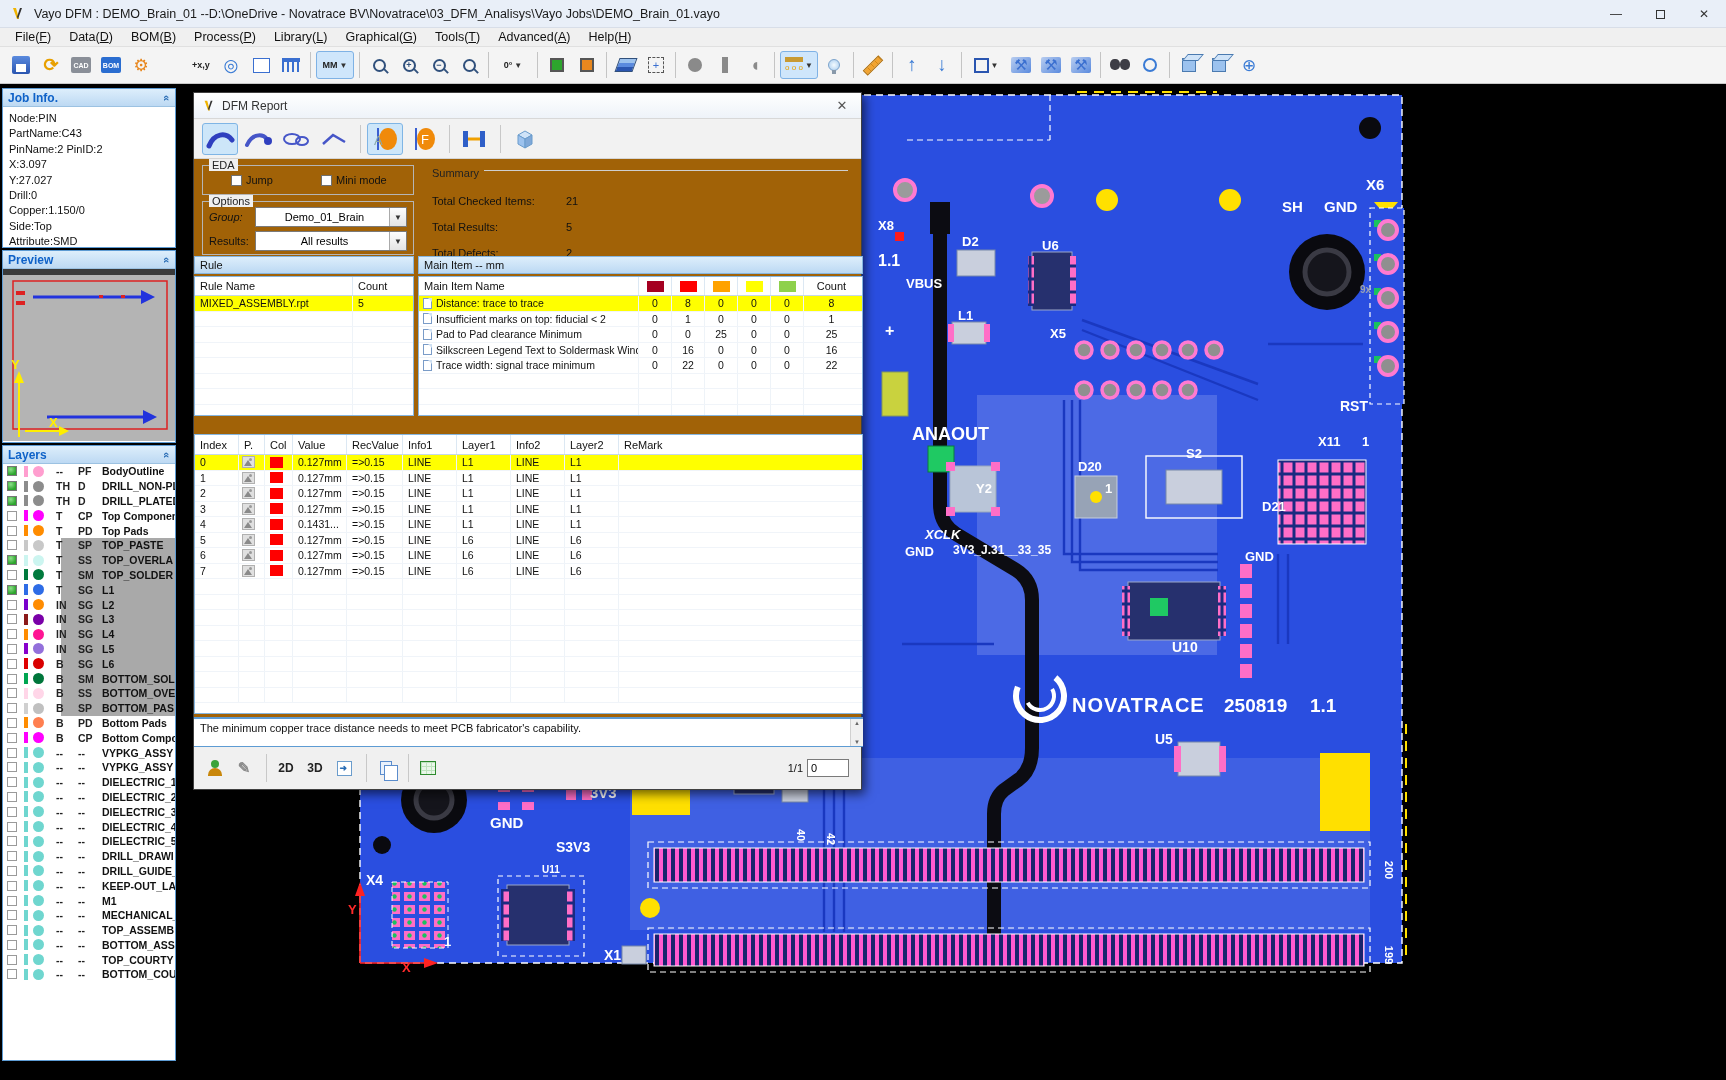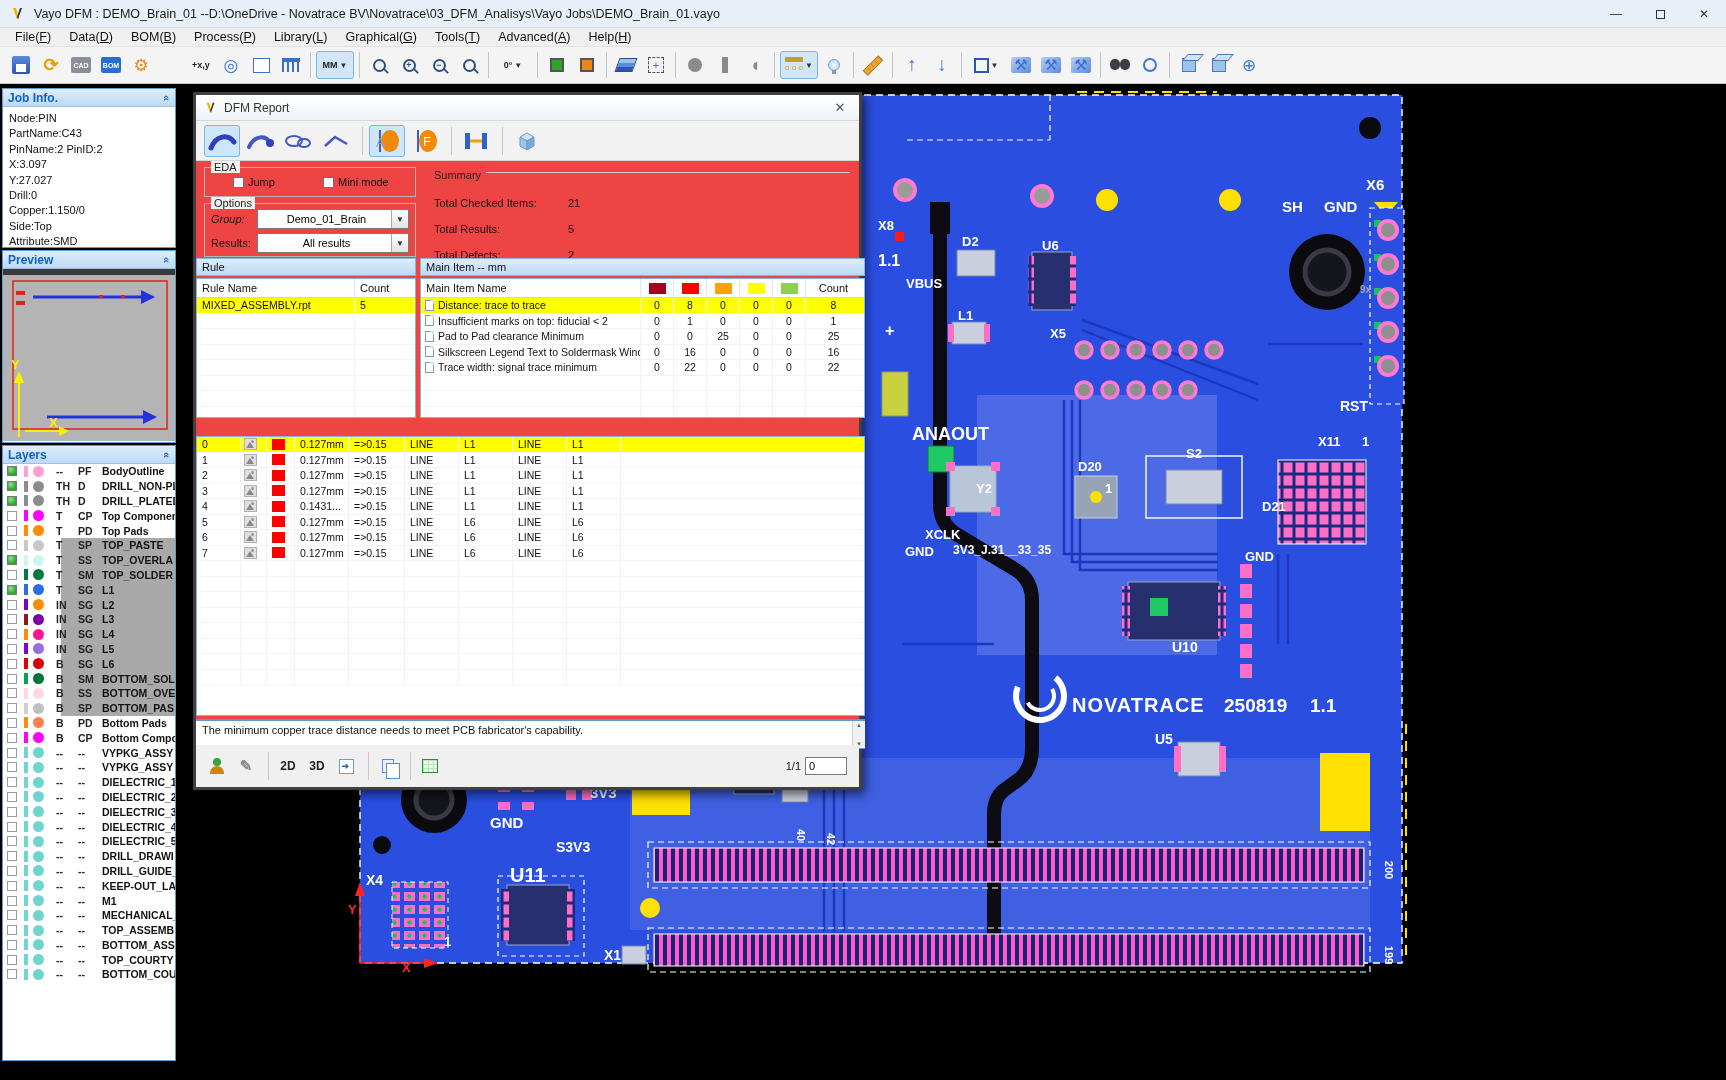--- a/index.html
+++ b/index.html
@@ -108,21 +108,21 @@
   .lrow.gsel .selbg { position:absolute; left:58px; right:0; top:0; bottom:0; background:#a9a9a9; }
   .lrow > * { position:relative; }
 
   
   #pcb { position:absolute; left:178px; top:84px; width:1548px; height:996px; background:#000; }
   #pcb svg { position:absolute; left:0; top:0; }
   .pcb-label { position:absolute; color:#fff; font-weight:bold; white-space:nowrap; z-index:5; }
 
   
   #dlg { position:absolute; left:193px; top:92px; width:669px; height:698px;
-    background:#ef4444; border:3px solid #404040; box-shadow:3px 4px 10px rgba(0,0,0,.6); z-index:20; }
+    background:#a16207; border:1px solid #404040; box-shadow:3px 4px 10px rgba(0,0,0,.6); z-index:20; }
   #dlg-title { position:absolute; left:0; top:0; width:100%; height:26px;
     background:linear-gradient(#ffffff,#eef3f9); border-bottom:1px solid #d8d8d8;
     display:flex; align-items:center; padding:0 8px; }
   #dlg-title .txt { font-size:12px; color:#333; margin-left:6px; flex:1; }
   #dlg-close { width:22px; height:18px; display:flex; align-items:center; justify-content:center;
     color:#555; font-size:13px; }
   #dlg-toolbar { position:absolute; left:0; top:26px; width:100%; height:40px; background:#f2f2f2;
     border-bottom:1px solid #d5d5d5; display:flex; align-items:center; padding-left:8px; }
   .dtb { width:36px; height:32px; display:flex; align-items:center; justify-content:center;
     border:1px solid transparent; border-radius:3px; margin-right:2px; flex:none; }
@@ -885,35 +885,35 @@
         <div class="pcb-label" style="left: 1182px; top: 200px; font-size: 10px; color: rgb(154, 163, 181);">9x</div>
         <div class="pcb-label" style="left: 1162px; top: 314px; font-size: 14px;">RST</div>
         <div class="pcb-label" style="left: 1140px; top: 350px; font-size: 13px;">X11</div>
         <div class="pcb-label" style="left: 1184px; top: 350px; font-size: 13px;">1</div>
         <div class="pcb-label" style="left: 1008px; top: 362px; font-size: 13px;">S2</div>
         <div class="pcb-label" style="left: 900px; top: 375px; font-size: 13px;">D20</div>
         <div class="pcb-label" style="left: 927px; top: 397px; font-size: 13px;">1</div>
         <div class="pcb-label" style="left: 1084px; top: 415px; font-size: 13px;">D21</div>
         <div class="pcb-label" style="left: 798px; top: 397px; font-size: 13px;">Y2</div>
         <div class="pcb-label" style="left: 734px; top: 340px; font-size: 18px;">ANAOUT</div>
-        <div class="pcb-label" style="left: 747px; top: 443px; font-size: 13px;">XCLK</div>
+        <div class="pcb-label" style="left: 747px; top: 443px; font-size: 13px; font-style: italic;">XCLK</div>
         <div class="pcb-label" style="left: 727px; top: 460px; font-size: 13px;">GND</div>
         <div class="pcb-label" style="left: 775px; top: 459px; font-size: 12px;">3V3_J.31__33_35</div>
         <div class="pcb-label" style="left: 1067px; top: 465px; font-size: 13px;">GND</div>
         <div class="pcb-label" style="left: 994px; top: 555px; font-size: 14px;">U10</div>
         <div class="pcb-label" style="left: 894px; top: 610px; font-size: 20px; font-weight: 800; letter-spacing: 1px;">NOVATRACE</div>
         <div class="pcb-label" style="left: 1046px; top: 611px; font-size: 19px;">250819</div>
         <div class="pcb-label" style="left: 1132px; top: 611px; font-size: 19px;">1.1</div>
         <div class="pcb-label" style="left: 977px; top: 647px; font-size: 14px;">U5</div>
         <div class="pcb-label" style="left: 538px; top: 675px; font-size: 14px;">U9</div>
         <div class="pcb-label" style="left: 608px; top: 687px; font-size: 13px;">D6</div>
         <div class="pcb-label" style="left: 412px; top: 700px; font-size: 15px;">3V3</div>
         <div class="pcb-label" style="left: 312px; top: 730px; font-size: 15px;">GND</div>
         <div class="pcb-label" style="left: 378px; top: 755px; font-size: 14px;">S3V3</div>
-        <div class="pcb-label" style="left: 332px; top: 780px; font-size: 20px;">U11</div>
+        <div class="pcb-label" style="left: 364px; top: 780px; font-size: 10px;">U11</div>
         <div class="pcb-label" style="left: 188px; top: 788px; font-size: 14px;">X4</div>
         <div class="pcb-label" style="left: 426px; top: 863px; font-size: 14px;">X1</div>
         <div class="pcb-label" style="left: 266px; top: 850px; font-size: 13px;">1</div>
         <div class="pcb-label" style="left: 617px; top: 745px; font-size: 11px; transform: rotate(90deg);">40</div>
         <div class="pcb-label" style="left: 647px; top: 749px; font-size: 11px; transform: rotate(90deg);">42</div>
         <div class="pcb-label" style="left: 1202px; top: 780px; font-size: 11px; transform: rotate(90deg);">200</div>
         <div class="pcb-label" style="left: 1202px; top: 865px; font-size: 11px; transform: rotate(90deg);">199</div>
         <div class="pcb-label" style="left: 170px; top: 818px; font-size: 13px; color: rgb(255, 42, 42);">Y</div>
         <div class="pcb-label" style="left: 224px; top: 876px; font-size: 13px; color: rgb(255, 42, 42);">X</div>
       </div>
@@ -1174,20 +1174,32 @@
             <div class="c" style="width: 33px;"></div>
             <div class="c" style="width: 33px;"></div>
             <div class="c" style="width: 33px;"></div>
             <div class="c" style="width: 33px;"></div>
             <div class="c" style="width: 55px; border-right: none;"></div>
           </div>
         </div>
     </div>
 
     <div class="tblpanel" style="left:0px; top:341px; width:669px; height:280px;">
+      <div class="thead" id="dt-head" style="height:20px;">
+          <div class="c" style="width: 44px;">Index</div>
+          <div class="c" style="width: 26px;">P.</div>
+          <div class="c" style="width: 28px;">Col</div>
+          <div class="c" style="width: 54px;">Value</div>
+          <div class="c" style="width: 56px;">RecValue</div>
+          <div class="c" style="width: 54px;">Info1</div>
+          <div class="c" style="width: 54px;">Layer1</div>
+          <div class="c" style="width: 54px;">Info2</div>
+          <div class="c" style="width: 54px;">Layer2</div>
+          <div class="c" style="flex: 1 1 0%; border-right: none;">ReMark</div>
+        </div>
       <div id="dt-rows">
           <div class="trow hl">
             <div class="c" style="width: 44px;">0</div>
             <div class="c" style="width: 26px; padding: 0px;">
               <span class="picico"></span>
             </div>
             <div class="c" style="width: 28px; padding: 0px;">
               <span class="redsq"></span>
             </div>
             <div class="c" style="width: 54px;">0.127mm</div>

